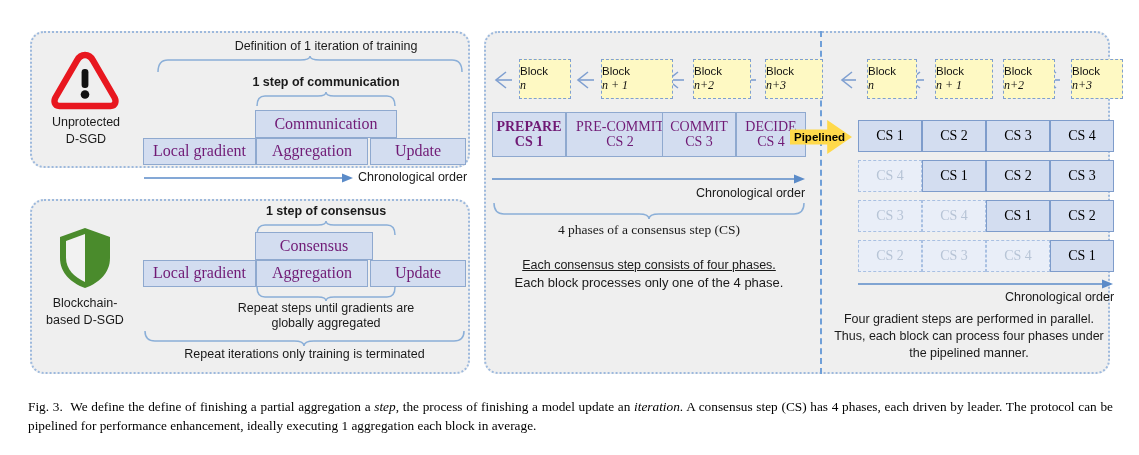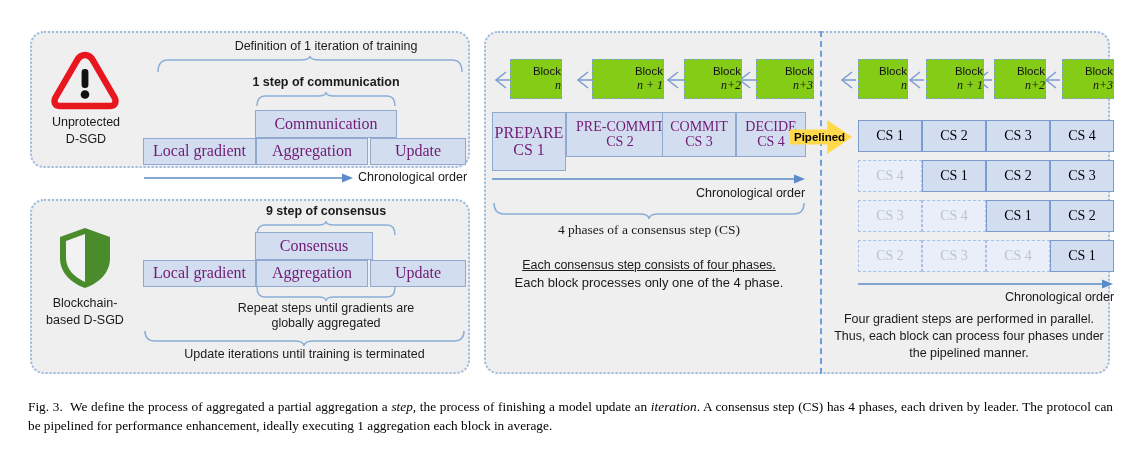--- a/index.html
+++ b/index.html
@@ -47,28 +47,29 @@
 
   
   .arrowline{ position:absolute; }
 
   
   .icon{ position:absolute; }
 
   
   .blk{
     position:absolute;
-    background:#84cc16;
+    background:#fef9c3;
     border:1.6px dashed #7f9fd0;
     font-family:"Liberation Sans", sans-serif;
     font-size:11.5px;
     display:flex; flex-direction:column;
-    align-items:flex-end; justify-content:center;
+    align-items:flex-start; justify-content:center;
     line-height:1.15;
     color:#111;
+    margin-left:9px;
   }
   .blk i{ font-family:"Liberation Serif", serif; font-style:italic; font-size:12px; }
 
   
   .cs{
     position:absolute;
     font-family:"Liberation Serif", serif;
     font-size:14px;
     display:flex;align-items:center;justify-content:center;
     background:#d3ddf0;
@@ -149,42 +150,42 @@
 
 <div class="panel" style="left:30px; top:199px; width:440px; height:175px;"></div>
 
 <svg class="icon" style="left:57px; top:226px; width:56px; height:64px;" viewBox="0 0 56 64">
   <path d="M28 2 L53 11 L53 32 C53 47 42 57 28 62 C14 57 3 47 3 32 L3 11 Z" fill="#4a8b2c"></path>
   <path d="M28 8 L28 56 C17.5 51.4 9 43 9 32 L9 15 Z" fill="#f2f2f2"></path>
 </svg>
 <div class="lbl c" style="left:37px; top:296px; width:96px; font-size:12.5px;">Blockchain-</div>
 <div class="lbl c" style="left:37px; top:313px; width:96px; font-size:12.5px;">based D-SGD</div>
 
-<div class="lbl b" style="left:196px; top:204px; width:260px; font-size:12.5px; text-align:center;">9 step of consensus</div>
+<div class="lbl b" style="left:196px; top:204px; width:260px; font-size:12.5px; text-align:center;">1 step of consensus</div>
 
 <svg class="brace" style="left:255px; top:221px; width:142px; height:14px;" viewBox="0 0 142 14" preserveAspectRatio="none">
   <path d="M2,14 Q2,4 10,4 L63,4 Q71,4 71,0 Q71,4 79,4 L132,4 Q140,4 140,14" fill="none" stroke="#8bafd8" stroke-width="1.5"></path>
 </svg>
 
 <div class="sbox" style="left:255px; top:232px; width:118px; height:28px; font-size:16px;">Consensus</div>
 
 <div class="sbox" style="left:143px; top:260px; width:113px; height:27px; font-size:16px;">Local gradient</div>
 <div class="sbox" style="left:256px; top:260px; width:112px; height:27px; font-size:16px;">Aggregation</div>
 <div class="sbox" style="left:370px; top:260px; width:96px; height:27px; font-size:16px;">Update</div>
 
 <svg class="brace" style="left:255px; top:287px; width:142px; height:14px;" viewBox="0 0 142 14" preserveAspectRatio="none">
   <path d="M2,0 Q2,10 10,10 L63,10 Q71,10 71,14 Q71,10 79,10 L132,10 Q140,10 140,0" fill="none" stroke="#8bafd8" stroke-width="1.5"></path>
 </svg>
 <div class="lbl c" style="left:186px; top:301px; width:280px; font-size:12.5px;">Repeat steps until gradients are</div>
 <div class="lbl c" style="left:186px; top:316px; width:280px; font-size:12.5px;">globally aggregated</div>
 
 <svg class="brace" style="left:143px; top:331px; width:323px; height:15px;" viewBox="0 0 323 15" preserveAspectRatio="none">
   <path d="M2,0 Q2,10 12,10 L151,10 Q161,10 161,15 Q161,10 171,10 L311,10 Q321,10 321,0" fill="none" stroke="#8bafd8" stroke-width="1.5"></path>
 </svg>
-<div class="lbl c" style="left:143px; top:347px; width:323px; font-size:12.5px;">Update iterations until training is terminated</div>
+<div class="lbl c" style="left:143px; top:347px; width:323px; font-size:12.5px;">Repeat iterations only training is terminated</div>
 
 <div class="panel" style="left:484px; top:31px; width:626px; height:343px;"></div>
 
 <div class="divider" style="left:820px; top:31px; height:343px;"></div>
 
 <svg class="arrowline" style="left:492px; top:58px; width:300px; height:44px;" viewBox="0 0 300 44">
   <g fill="none" stroke="#7f9fd0" stroke-width="1.6">
     <path d="M14,14 L4,22 L14,30"></path>
       <path d="M4,22 L20,22"></path>
     <path d="M96,14 L86,22 L96,30"></path>
@@ -206,21 +207,21 @@
 </div>
 <div class="blk" style="left:684px; top:59px; width:58px; height:40px;">
   <span>Block</span>
   <i>n+2</i>
 </div>
 <div class="blk" style="left:756px; top:59px; width:58px; height:40px;">
   <span>Block</span>
   <i>n+3</i>
 </div>
 
-<div class="sbox" style="left:492px; top:112px; width:74px; height:59px; font-size:16px; flex-direction:column;">
+<div class="sbox" style="left:492px; top:112px; width:74px; height:45px; font-size:14px; flex-direction:column;font-weight:bold;">
   <span>PREPARE</span>
   <span>CS 1</span>
 </div>
 <div class="sbox" style="left:566px; top:112px; width:108px; height:45px; font-size:14px; flex-direction:column;">
   <span>PRE-COMMIT</span>
   <span>CS 2</span>
 </div>
 <div class="sbox" style="left:662px; top:112px; width:74px; height:45px; font-size:14px; flex-direction:column;">
   <span>COMMIT</span>
   <span>CS 3</span>
@@ -302,14 +303,14 @@
   <line x1="0" y1="6" x2="244" y2="6" stroke="#5b8bc8" stroke-width="1.4"></line>
   <path d="M244,1.6 L255,6 L244,10.4 Z" fill="#5b8bc8"></path>
 </svg>
 <div class="lbl" style="left:1005px; top:290px; font-size:12.5px;">Chronological order</div>
 
 <div class="lbl c" style="left:830px; top:312px; width:278px; font-size:12.5px;">Four gradient steps are performed in parallel.</div>
 <div class="lbl c" style="left:830px; top:329px; width:278px; font-size:12.5px;">Thus, each block can process four phases under</div>
 <div class="lbl c" style="left:830px; top:346px; width:278px; font-size:12.5px;">the pipelined manner.</div>
 
 <div class="caption" style="left:28px; top:398px; width:1085px;">
-  <span>Fig. 3.</span>&nbsp;&nbsp;<span>We define the process of aggregated a partial aggregation a </span><em>step</em><span>, the process of finishing a model update an </span><em>iteration</em><span>. A consensus step (CS) has 4 phases, each driven by leader. The protocol can be pipelined for performance enhancement, ideally executing 1 aggregation each block in average.</span>
+  <span>Fig. 3.</span>&nbsp;&nbsp;<span>We define the define of finishing a partial aggregation a </span><em>step</em><span>, the process of finishing a model update an </span><em>iteration</em><span>. A consensus step (CS) has 4 phases, each driven by leader. The protocol can be pipelined for performance enhancement, ideally executing 1 aggregation each block in average.</span>
 </div>
 
 </body></html>

